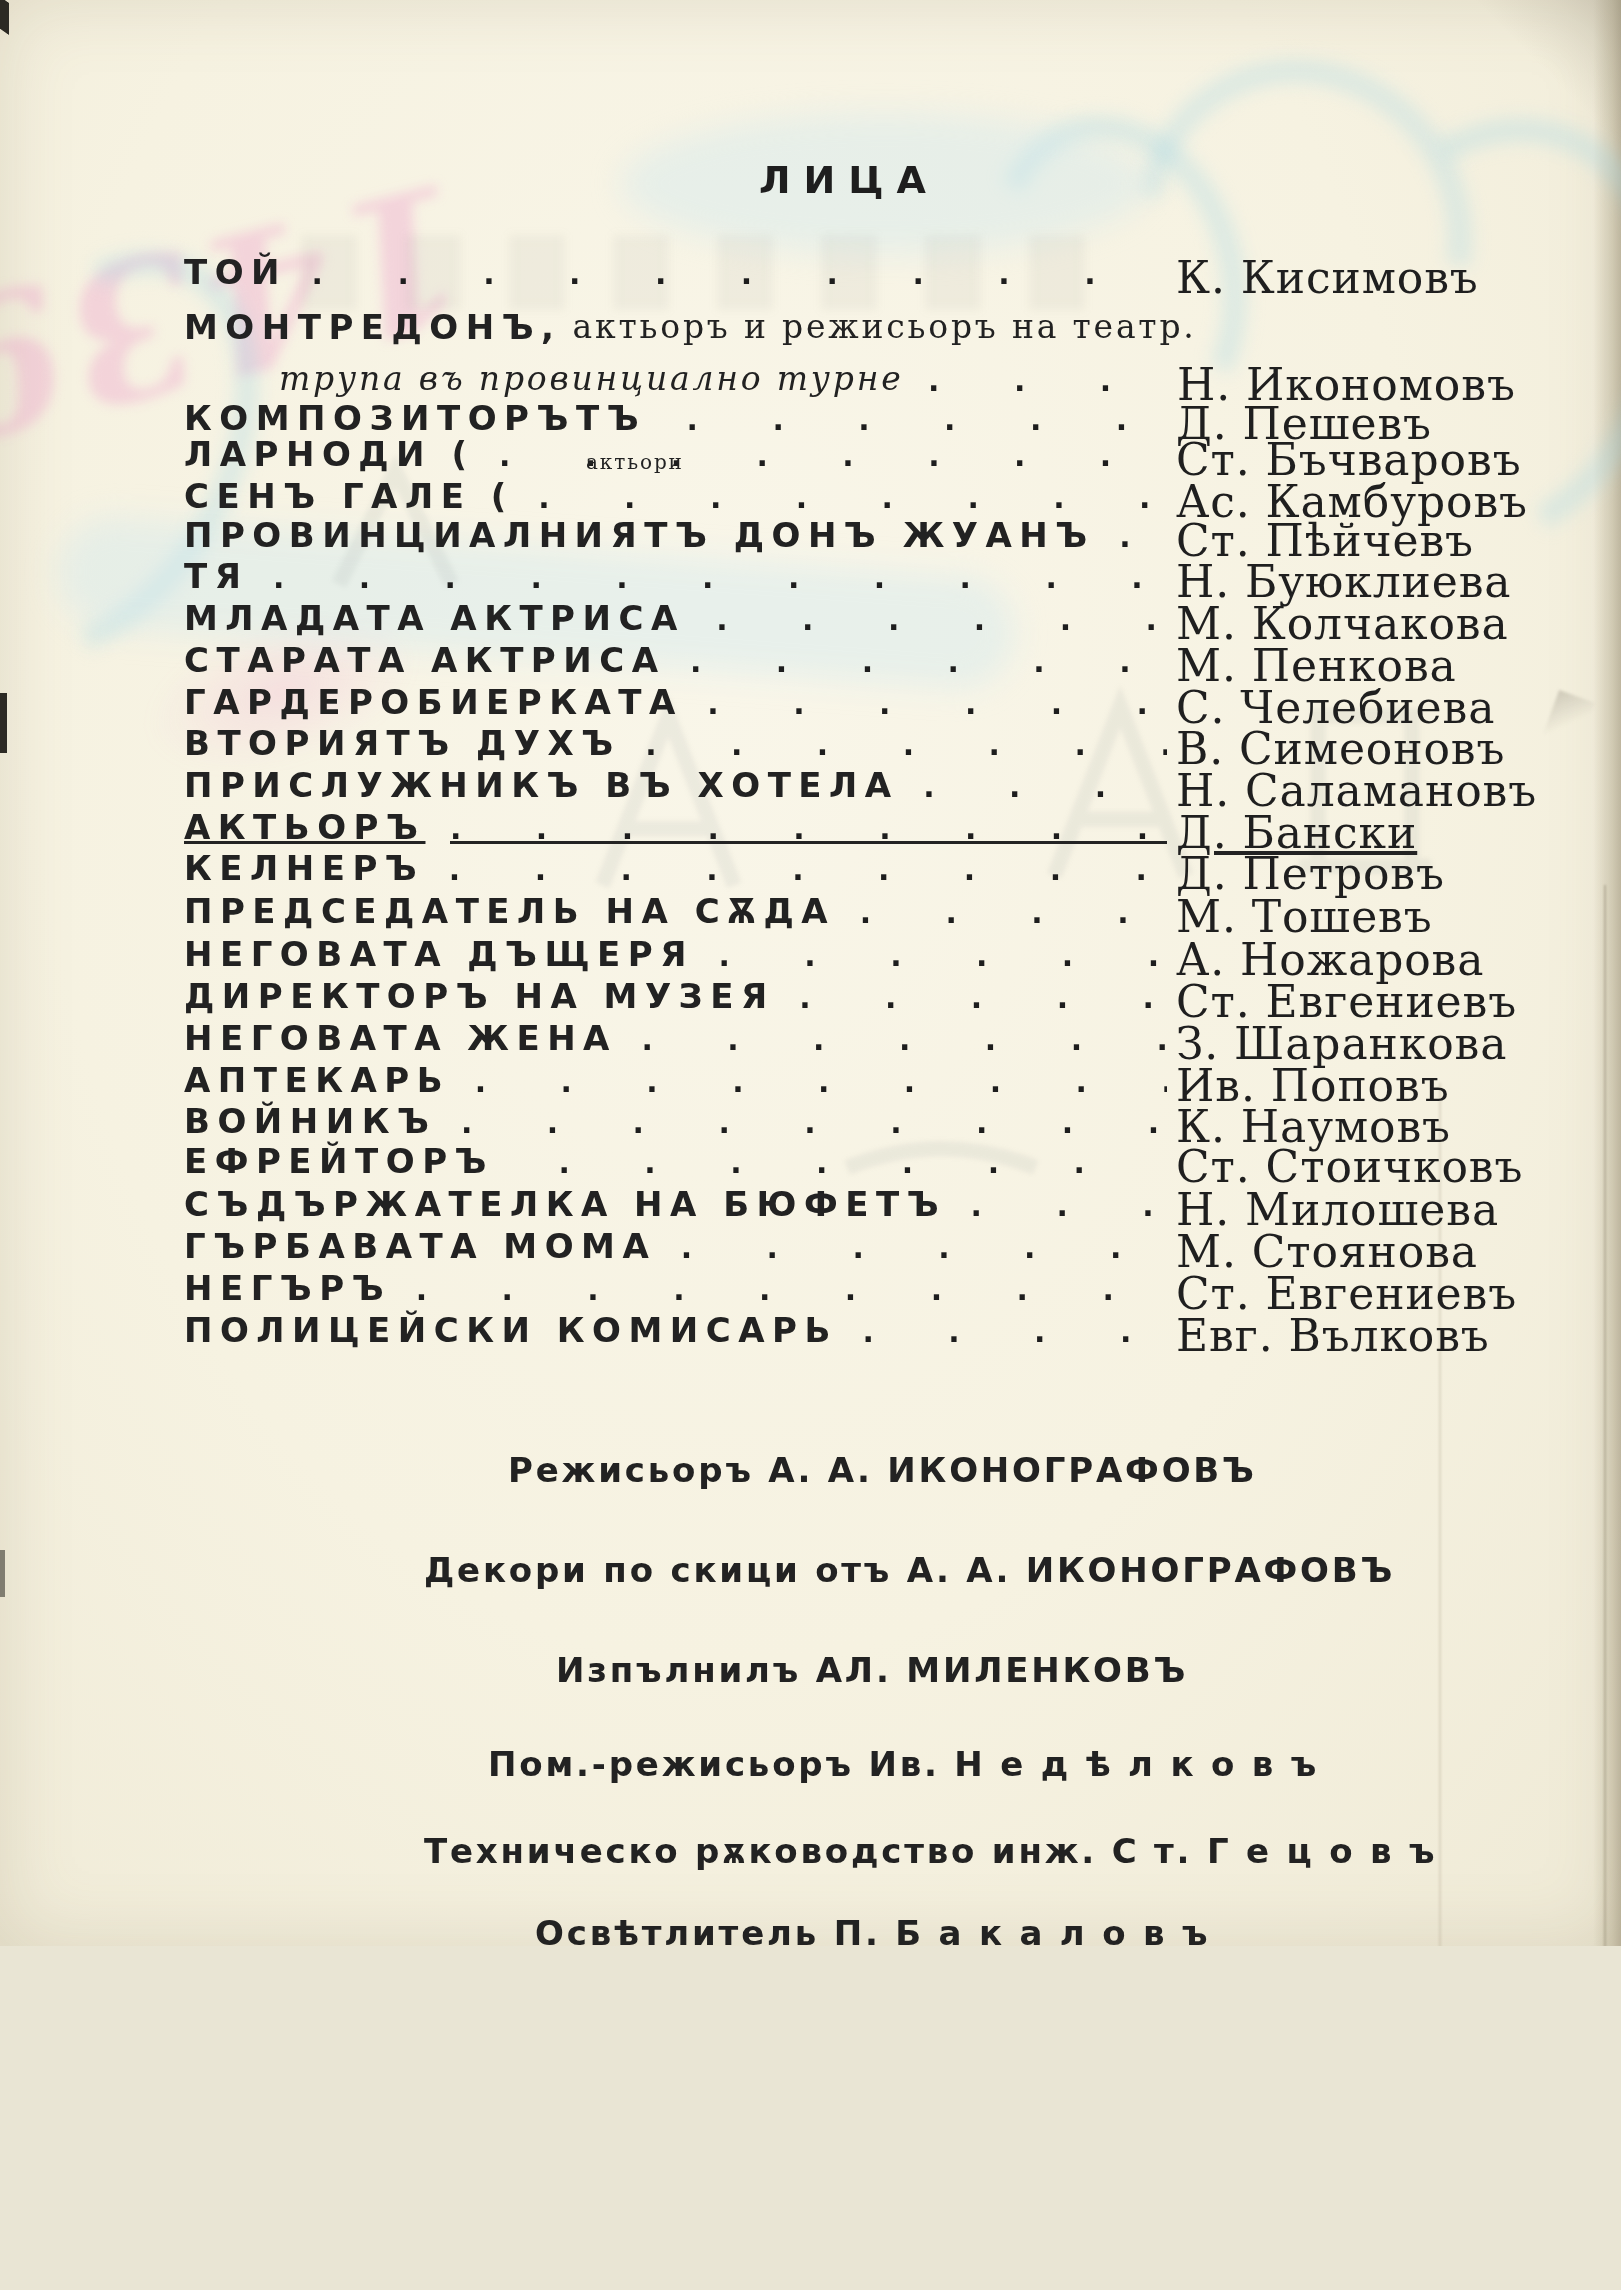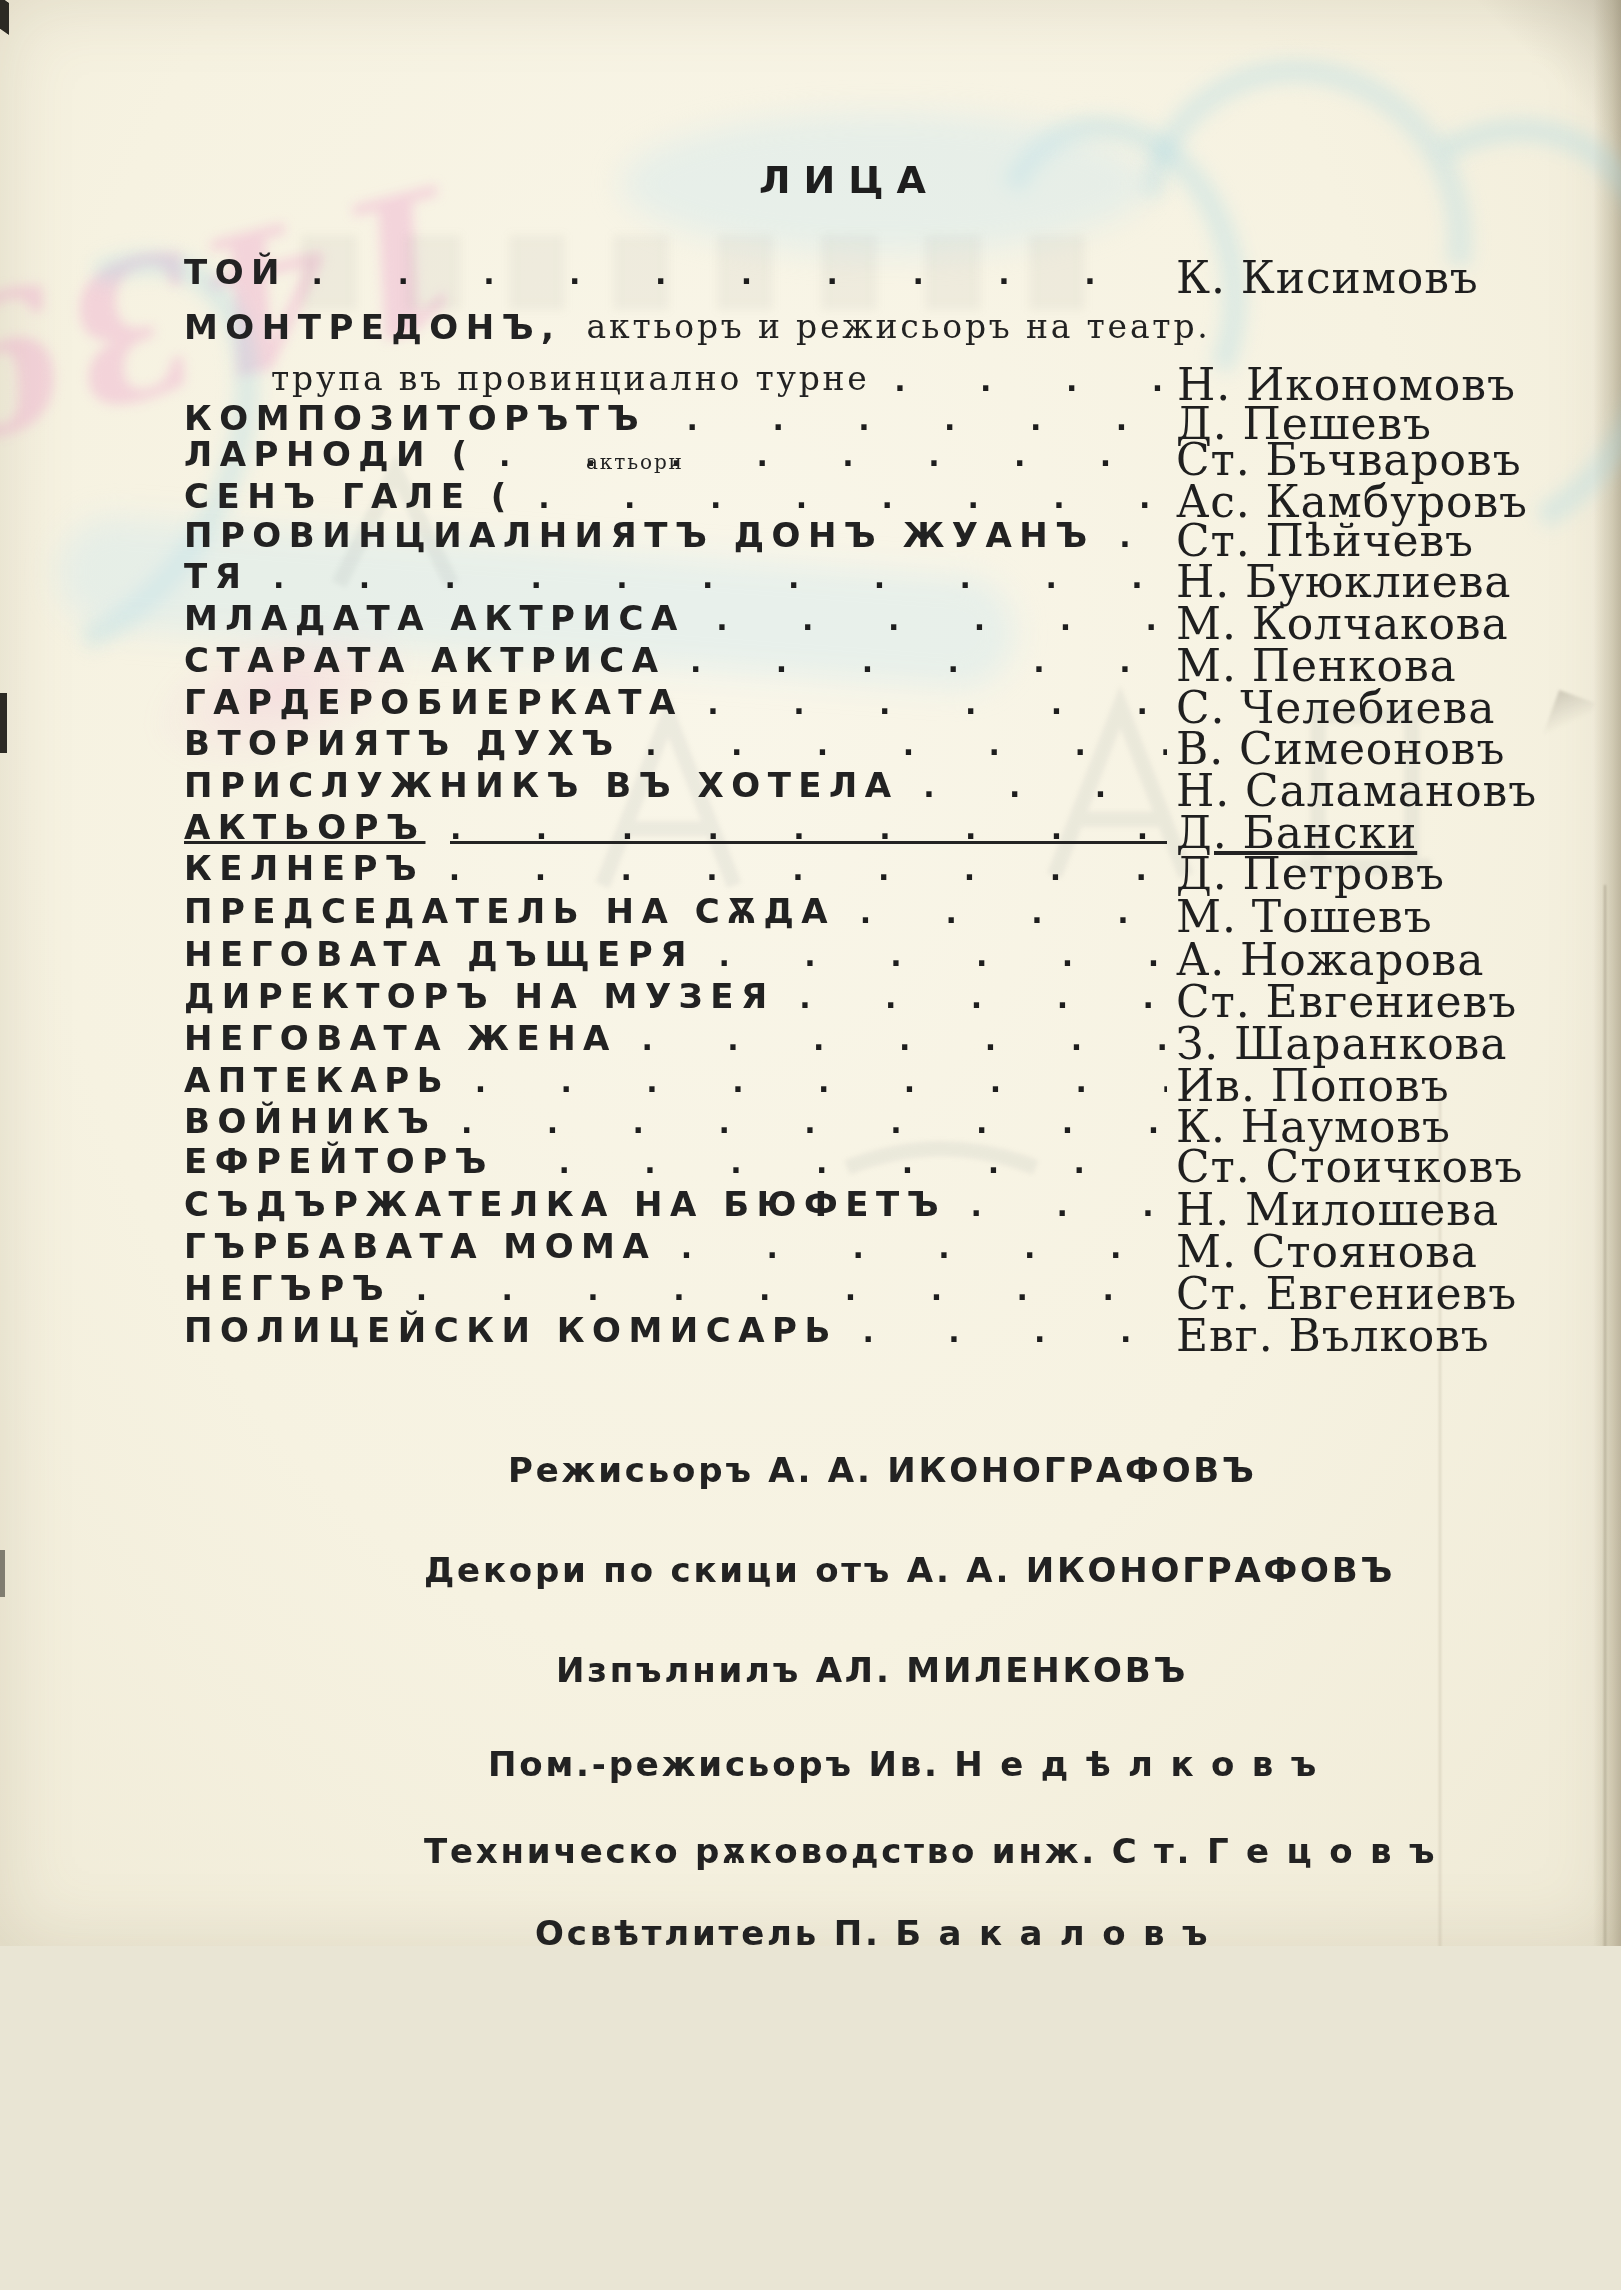--- a/index.html
+++ b/index.html
@@ -85,24 +85,24 @@
     position:absolute;left:184px;width:1299px;height:41px;
     display:flex;align-items:flex-start;white-space:nowrap;
   }
   .cast-row .role{
     font-size:34px;font-weight:bold;letter-spacing:7.5px;
     color:#222;flex:0 0 auto;
   }
   .cast-row .role-lc{
     font-family:"DejaVu Serif","Liberation Serif",serif;
     font-size:33px;font-weight:normal;letter-spacing:2.8px;color:#222;
-    margin-left:25px;flex:0 0 auto;
+    margin-left:11px;flex:0 0 auto;
   }
   .cast-row.cont{padding-left:87px;width:1213px;}
-  .cast-row.cont .role-lc{margin-left:0;}
+  .cast-row.cont .role-lc{margin-left:8px;font-style:italic;}
   .cast-row .dots{
     flex:1 1 auto;overflow:hidden;align-self:flex-end;
     font-size:30px;font-weight:bold;letter-spacing:32px;
     color:#1d1d1d;margin:0 9.4px 1.9px 24.5px;height:38px;line-height:41px;
   }
   .cast-row .name{
     flex:0 0 307px;width:307px;
     font-family:"DejaVu Serif","Liberation Serif",serif;
     font-size:44px;color:#1f1f1f;letter-spacing:0.9px;
   }

